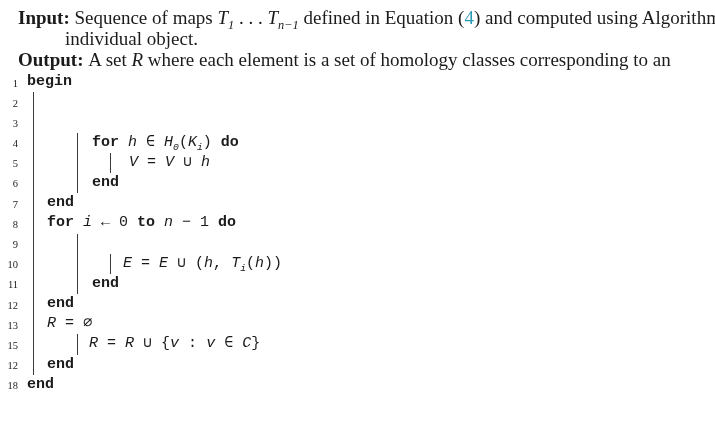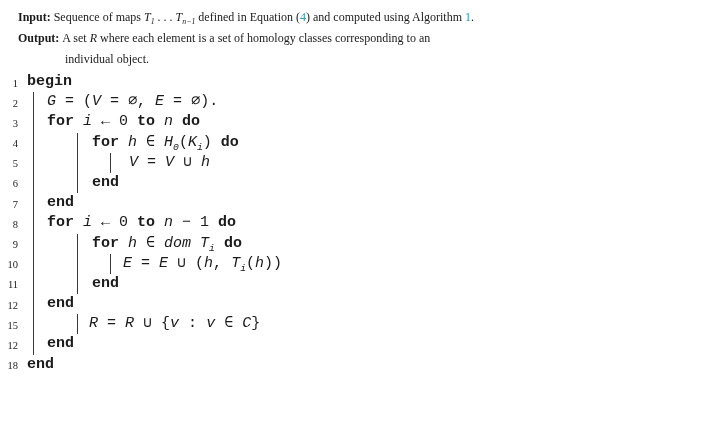--- a/index.html
+++ b/index.html
@@ -9,21 +9,21 @@
     background:#ffffff;
     font-family:"Liberation Serif","DejaVu Serif",serif;
     color:#1b1b1b;
     overflow:hidden;
   }
   
   .header{position:absolute;left:0;top:7px;width:715px;}
   .hline{
     padding-left:18px;
     height:21px;line-height:21px;
-    font-size:12px;
+    font-size:19px;
     white-space:pre;
   }
   .hline.cont{padding-left:65px;}
   
   .algo{position:absolute;left:0;top:72px;width:715px;}
   .cl{position:relative;height:20.2px;line-height:20.2px;white-space:pre;font-size:15px;}
   .num{
     position:absolute;left:0;top:1.5px;width:18px;
     text-align:right;font-size:10.5px;line-height:20.2px;color:#222;
   }
@@ -34,33 +34,34 @@
   .mi{font-style:italic;}
   .lnk{color:#2a9ab4;cursor:pointer;}
   sub.ms{font-size:0.65em;line-height:0;font-style:italic;}
 </style>
 </head>
 <body>
 
 <div class="page">
   <div class="header">
     <div class="hline"><span class="kw">Input: </span><span>Sequence of maps </span><span class="mi">T<sub class="ms">1</sub></span><span> . . . </span><span class="mi">T<sub class="ms">n−1</sub></span><span> defined in Equation (</span><span class="lnk">4</span><span>) and computed using Algorithm </span><span class="lnk">1</span><span>.</span></div>
+    <div class="hline cont"><span>individual object.</span></div>
     <div class="hline"><span class="kw">Output: </span><span>A set </span><span class="mi">R</span><span> where each element is a set of homology classes corresponding to an</span></div>
-    <div class="hline cont"><span>individual object.</span></div>
   </div>
   <div class="algo" id="algo">
       <div class="cl"><span class="num">1</span><span class="code" style="left: 27px;"><span class="kw">begin</span></span></div>
-      <div class="cl"><span class="num">2</span><span class="bar" style="left: 33px;"></span><span class="code" style="left: 47px;"><span class="mi">G</span><span> = (</span><span class="mi">V</span><span> = ∅, </span><span class="mi">E</span><span> = ∅).</span></span></div>
-      <div class="cl"><span class="num">3</span><span class="bar" style="left: 33px;"></span><span class="code" style="left: 47px;"><span class="kw">for </span><span class="mi">i</span><span> ← 0 </span><span class="kw">to</span><span> </span><span class="mi">n</span><span> </span><span class="kw">do</span></span></div>
+      <div class="cl"><span class="num">2</span><span class="bar" style="left: 33px;"></span></div>
+      <div class="cl"><span class="num">3</span><span class="bar" style="left: 33px;"></span></div>
       <div class="cl"><span class="num">4</span><span class="bar" style="left: 33px;"></span><span class="bar" style="left: 77px;"></span><span class="code" style="left: 92px;"><span class="kw">for </span><span class="mi">h</span><span> ∈ </span><span class="mi">H<sub class="ms">0</sub></span><span>(</span><span class="mi">K<sub class="ms">i</sub></span><span>) </span><span class="kw">do</span></span></div>
       <div class="cl"><span class="num">5</span><span class="bar" style="left: 33px;"></span><span class="bar" style="left: 77px;"></span><span class="bar" style="left: 110px;"></span><span class="code" style="left: 129px;"><span class="mi">V</span><span> = </span><span class="mi">V</span><span> ∪ </span><span class="mi">h</span></span></div>
       <div class="cl"><span class="num">6</span><span class="bar" style="left: 33px;"></span><span class="bar" style="left: 77px;"></span><span class="code" style="left: 92px;"><span class="kw">end</span></span></div>
       <div class="cl"><span class="num">7</span><span class="bar" style="left: 33px;"></span><span class="code" style="left: 47px;"><span class="kw">end</span></span></div>
       <div class="cl"><span class="num">8</span><span class="bar" style="left: 33px;"></span><span class="code" style="left: 47px; text-align: right;"><span class="kw">for </span><span class="mi">i</span><span> ← 0 </span><span class="kw">to</span><span> </span><span class="mi">n</span><span> − 1 </span><span class="kw">do</span></span></div>
-      <div class="cl"><span class="num">9</span><span class="bar" style="left: 33px;"></span><span class="bar" style="left: 77px;"></span><span class="code" style="left: 92px;"><span class="kw">for </span><span class="mi">h</span><span> ∈ </span><span class="mi">dom </span><span class="mi">T<sub class="ms">i</sub></span><span> </span><span class="kw">do</span></span></div>
+      <div class="cl"><span class="num">9</span><span class="bar" style="left: 33px;"></span><span class="bar" style="left: 77px;"></span></div>
       <div class="cl"><span class="num">10</span><span class="bar" style="left: 33px;"></span><span class="bar" style="left: 77px;"></span><span class="bar" style="left: 110px;"></span><span class="code" style="left: 123px;"><span class="mi">E</span><span> = </span><span class="mi">E</span><span> ∪ (</span><span class="mi">h</span><span>, </span><span class="mi">T<sub class="ms">i</sub></span><span>(</span><span class="mi">h</span><span>))</span></span></div>
       <div class="cl"><span class="num">11</span><span class="bar" style="left: 33px;"></span><span class="bar" style="left: 77px;"></span><span class="code" style="left: 92px;"><span class="kw">end</span></span></div>
       <div class="cl"><span class="num">12</span><span class="bar" style="left: 33px;"></span><span class="code" style="left: 47px;"><span class="kw">end</span></span></div>
+      <div class="cl"><span class="num">13</span><span class="bar" style="left: 33px;"></span><span class="code" style="left: 47px;"><span class="mi">R</span><span> = ∅</span></span></div>
       <div class="cl"><span class="num">15</span><span class="bar" style="left: 33px;"></span><span class="bar" style="left: 77px;"></span><span class="code" style="left: 89px;"><span class="mi">R</span><span> = </span><span class="mi">R</span><span> ∪ {</span><span class="mi">v</span><span> : </span><span class="mi">v</span><span> ∈ </span><span class="mi">C</span><span>}</span></span></div>
       <div class="cl"><span class="num">12</span><span class="bar" style="left: 33px;"></span><span class="code" style="left: 47px;"><span class="kw">end</span></span></div>
       <div class="cl"><span class="num">18</span><span class="code" style="left: 27px;"><span class="kw">end</span></span></div>
     </div>
 </div>
 
 </body></html>

